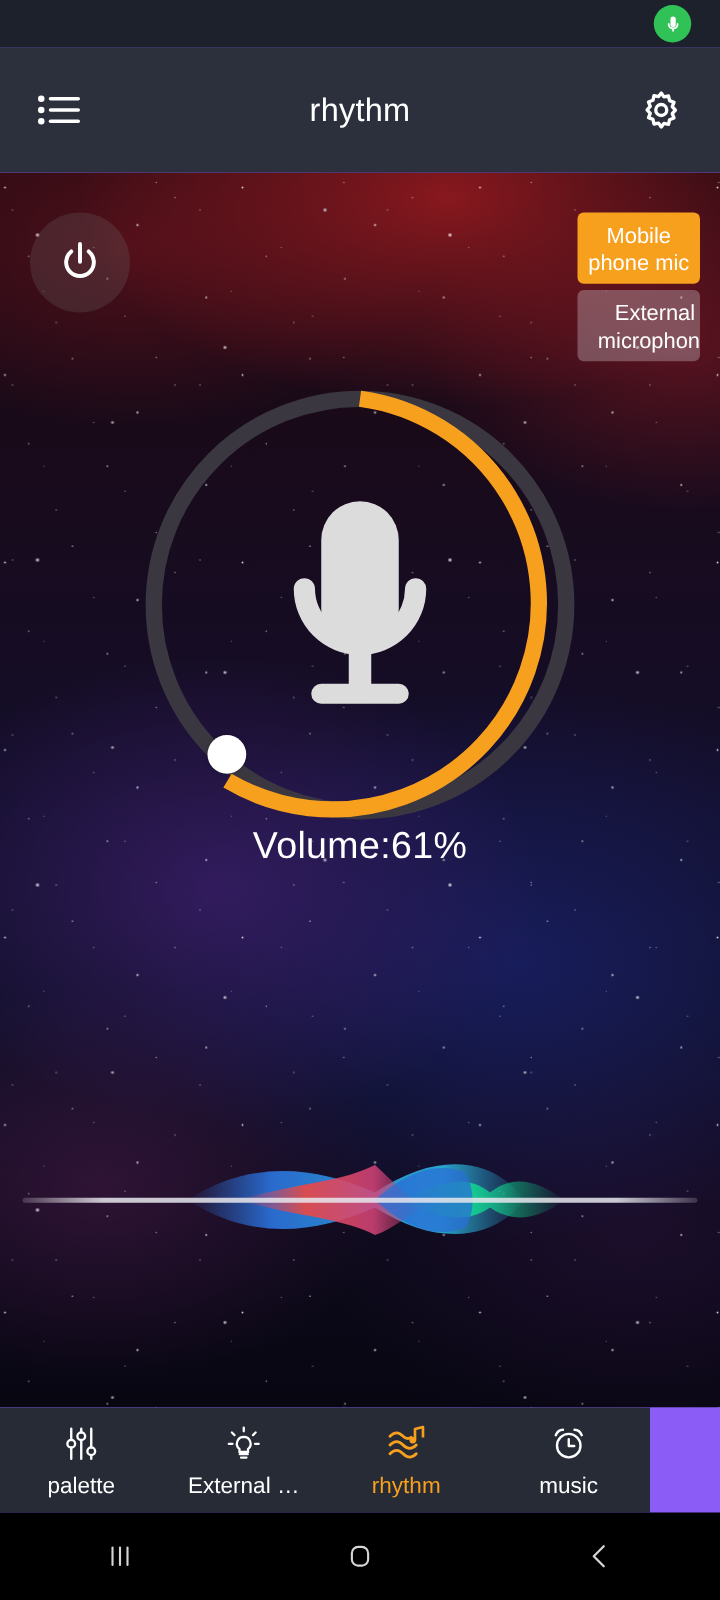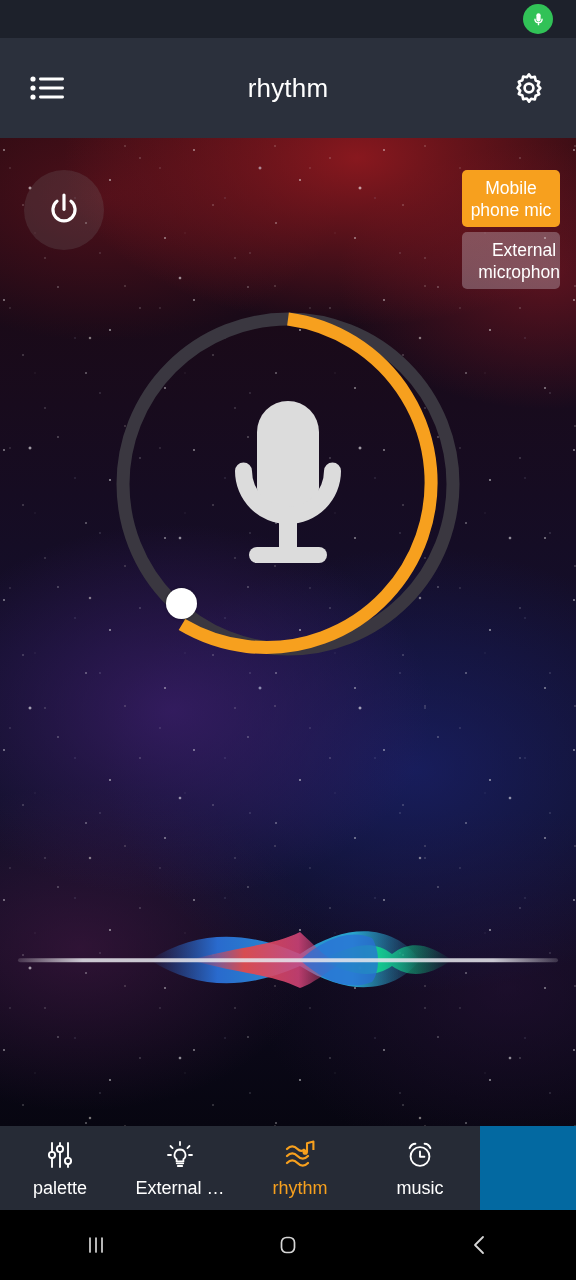--- a/index.html
+++ b/index.html
@@ -2,21 +2,21 @@
 <html><head>
 <meta charset="utf-8">
 <style>
   * { margin:0; padding:0; box-sizing:border-box; }
   html,body{ background:#000; }
   body{
     width:576px; height:1280px; position:relative; overflow:hidden;
     font-family:"Liberation Sans", sans-serif;
     -webkit-font-smoothing:antialiased;
   }
-  #app{ position:absolute; inset:0; width:576px; height:1280px; background:#0369a1; }
+  #app{ position:absolute; inset:0; width:576px; height:1280px; background:#8b5cf6; }
 
   
   .statusbar{
     position:absolute; left:0; top:0; width:576px; height:38px;
     background:#1d212b; z-index:40;
   }
   .mic-chip{
     position:absolute; right:23px; top:4px; width:30px; height:30px;
     border-radius:50%; background:#31c257;
     display:flex; align-items:center; justify-content:center;
@@ -140,21 +140,21 @@
   }
 
   
   .wave{
     position:absolute; left:0; top:880px; width:576px; height:160px; z-index:18;
   }
   .wave svg{ display:block; width:576px; height:160px; }
 
   
   .tabbar{
-    position:absolute; left:0; top:1126px; width:480px; height:84px;
+    position:absolute; left:0; top:1126px; width:520px; height:84px;
     background:#262b36; z-index:40;
     display:flex; align-items:center; justify-content:space-around;
   }
   .tab{
     width:115px; height:84px; display:flex; flex-direction:column;
     align-items:center; justify-content:center; gap:7px; cursor:pointer;
   }
   .tab .ico{ height:32px; display:flex; align-items:center; justify-content:center; }
   .tab .ico svg{ display:block; }
   .tab .tlabel{
@@ -247,20 +247,21 @@
     <div class="mic-big">
       <svg viewBox="0 0 126 170">
         <rect x="32" y="2" width="62" height="118" rx="31" fill="#dcdcdc"></rect>
         <path d="M10 72 a8.5 8.5 0 0 1 17 0 a36 36 0 0 0 72 0 a8.5 8.5 0 0 1 17 0 a53 53 0 0 1 -106 0 z" fill="#dcdcdc"></path>
         <rect x="54" y="118" width="18" height="34" fill="#dcdcdc"></rect>
         <rect x="24" y="148" width="78" height="16" rx="8" fill="#dcdcdc"></rect>
       </svg>
     </div>
   </div>
 
+  <div class="volume-label">Volume:61%</div>
 
   <div class="wave">
     <svg viewBox="0 0 576 160">
       <defs>
         <linearGradient id="gBlue" x1="0" y1="0" x2="1" y2="0">
           <stop offset="0%" stop-color="#2a6fd6" stop-opacity="0"></stop>
           <stop offset="25%" stop-color="#2a6fd6" stop-opacity=".95"></stop>
           <stop offset="75%" stop-color="#2bb6e0" stop-opacity=".9"></stop>
           <stop offset="100%" stop-color="#2bb6e0" stop-opacity="0"></stop>
         </linearGradient>

